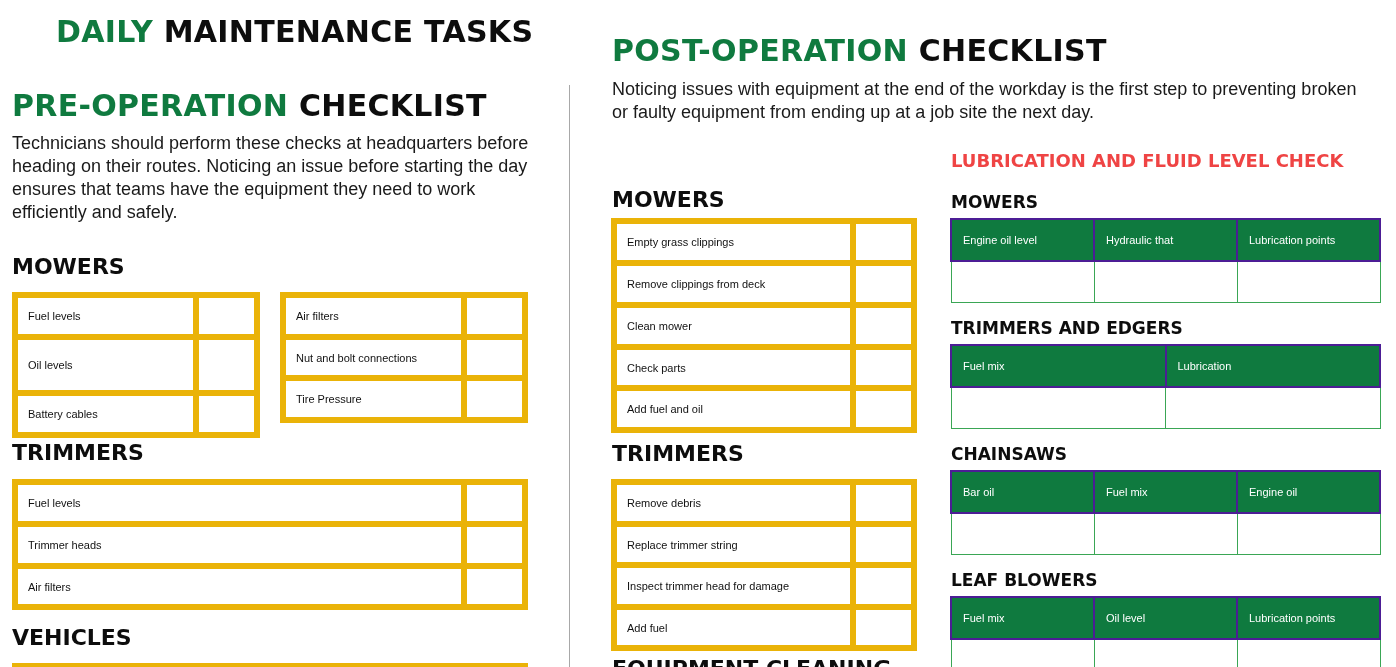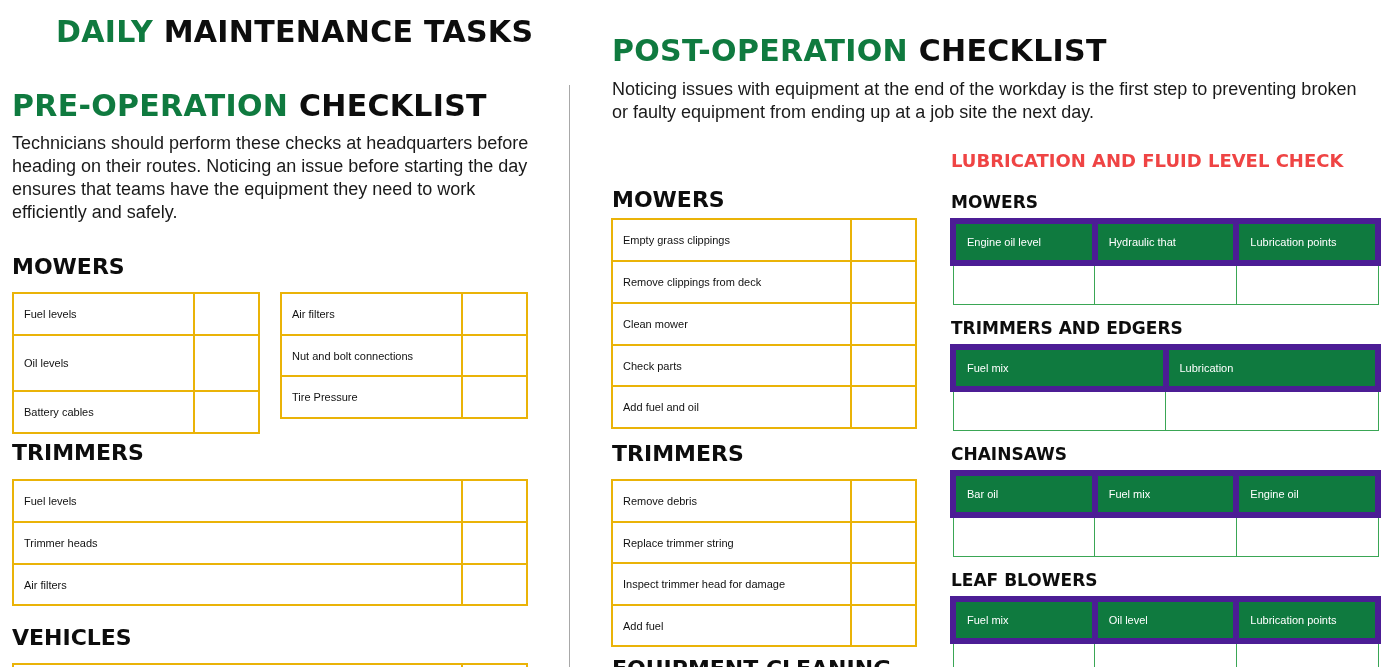--- a/index.html
+++ b/index.html
@@ -8,24 +8,24 @@
   .abs { position: absolute; }
   .h-big { font-family: "DejaVu Sans", sans-serif; font-weight: bold; font-size: 30px; letter-spacing: 0.3px; line-height: 1; white-space: nowrap; }
   .h-big .green { color: #0f7a3f; }
   .h-big .black { color: #0d0d0d; }
   .h-sec { font-family: "DejaVu Sans", sans-serif; font-weight: bold; font-size: 22px; color: #0d0d0d; line-height: 1; white-space: nowrap; }
   .h-sub { font-family: "DejaVu Sans", sans-serif; font-weight: bold; font-size: 17px; color: #0d0d0d; line-height: 1; white-space: nowrap; }
   .h-mid { font-family: "DejaVu Sans", sans-serif; font-weight: bold; font-size: 18px; color: #ef4444; line-height: 1; white-space: nowrap; }
   .para { font-size: 18px; line-height: 23px; color: #1a1a1a; }
   .divider { left: 569px; top: 85px; width: 1px; height: 582px; background: #a8a8a8; }
   table.chk { border-collapse: collapse; position: absolute; }
-  table.chk td { border: 2px solid #eab308; font-size: 11px; color: #111; padding-left: 10px; vertical-align: middle; }
+  table.chk td { border: 6px solid #eab308; font-size: 11px; color: #111; padding-left: 10px; vertical-align: middle; }
   table.chk td.box { padding: 0; }
   table.lub { border-collapse: collapse; position: absolute; table-layout: fixed; }
-  table.lub th { background: #0f7a3f; color: #ffffff; font-weight: normal; font-size: 11px; text-align: left; padding-left: 11px; border: 6px solid #4c1d95; height: 42px; }
+  table.lub th { background: #0f7a3f; color: #ffffff; font-weight: normal; font-size: 11px; text-align: left; padding-left: 11px; border: 2px solid #4c1d95; height: 42px; }
   table.lub td { border: 1px solid #3aa655; height: 41px; }
 </style>
 </head>
 <body>
 
 <div class="abs h-big" style="left:12px; top:17px;margin-left:44px;">
   <span class="green">DAILY</span>
   <span class="black">MAINTENANCE TASKS</span>
 </div>
 

